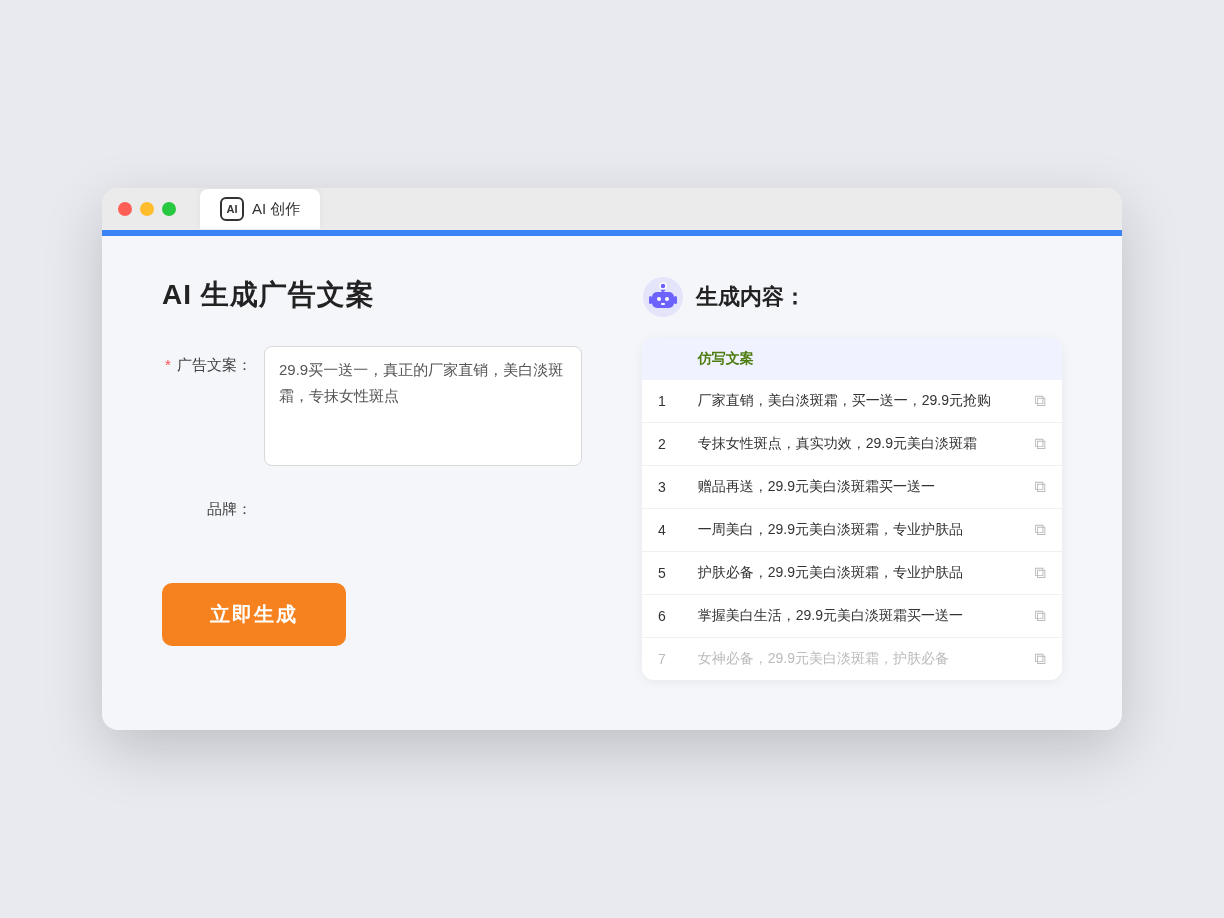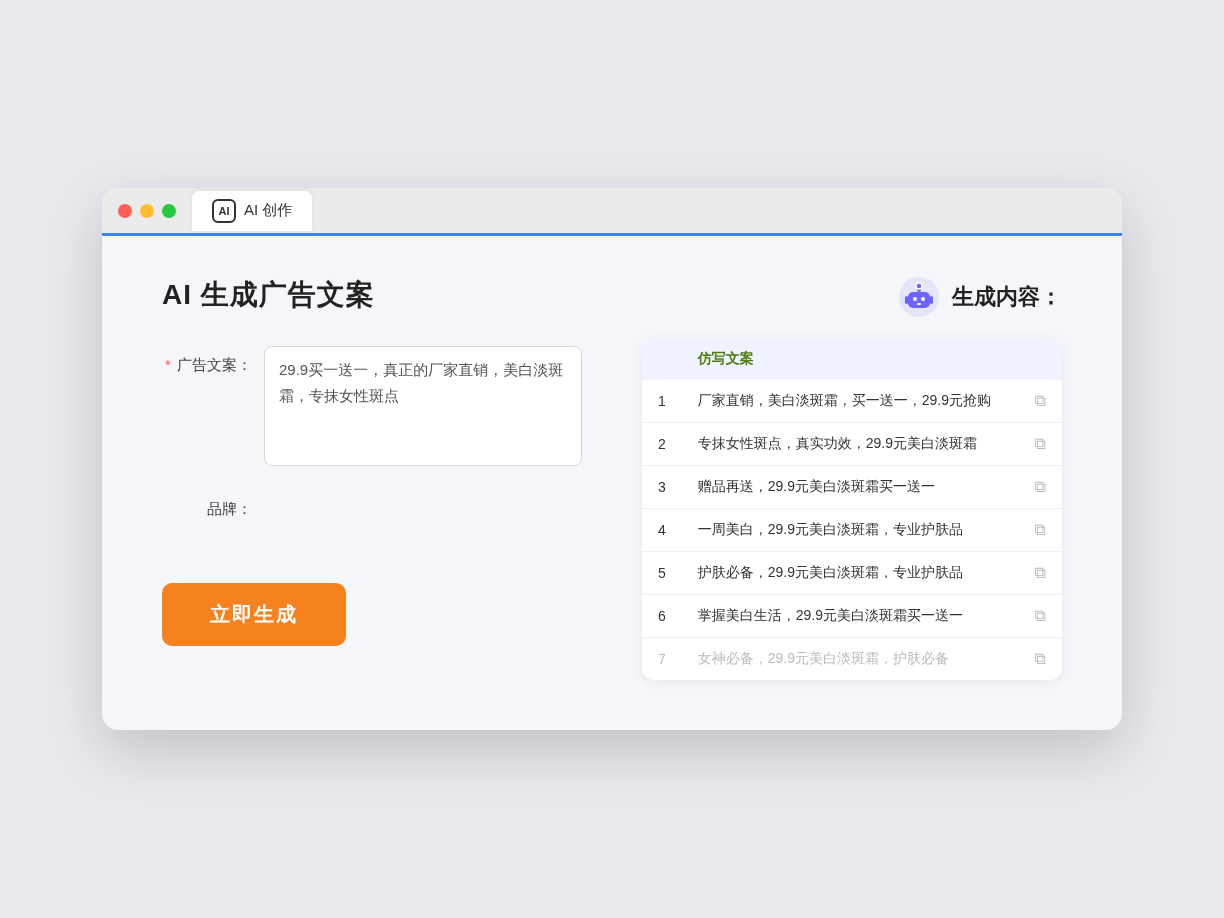--- a/index.html
+++ b/index.html
@@ -20,22 +20,22 @@
       box-shadow: 0 20px 60px rgba(0,0,0,0.18);
       overflow: hidden;
     }
 
     .browser-titlebar {
       background: #ebebeb;
       height: 48px;
       display: flex;
       align-items: center;
       padding: 0 16px;
-      gap: 0;
-      border-bottom: 3px solid #3b82f6;
+      gap: 8px;
+      border-bottom: 6px solid #3b82f6;
     }
 
     .traffic-lights {
       display: flex;
       gap: 8px;
       align-items: center;
     }
 
     .traffic-light {
       width: 14px;
@@ -151,21 +151,20 @@
     .right-panel {
       flex: 1;
       min-width: 0;
     }
 
     .right-header {
       display: flex;
       align-items: center;
       gap: 12px;
       margin-bottom: 20px;
-      justify-content: flex-end;
     }
 
     .robot-icon {
       width: 42px;
       height: 42px;
     }
 
     .right-title {
       font-size: 22px;
       font-weight: 600;

